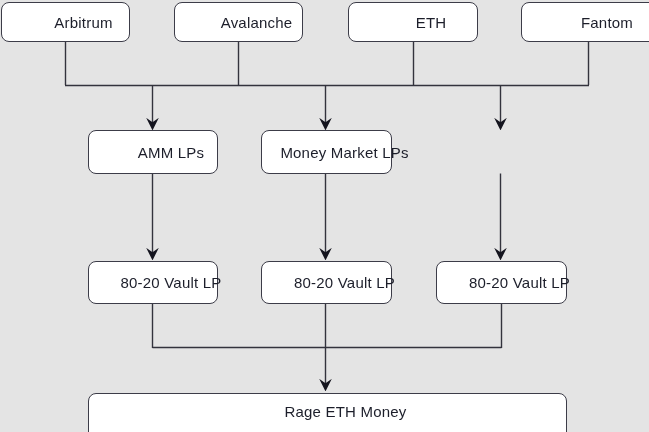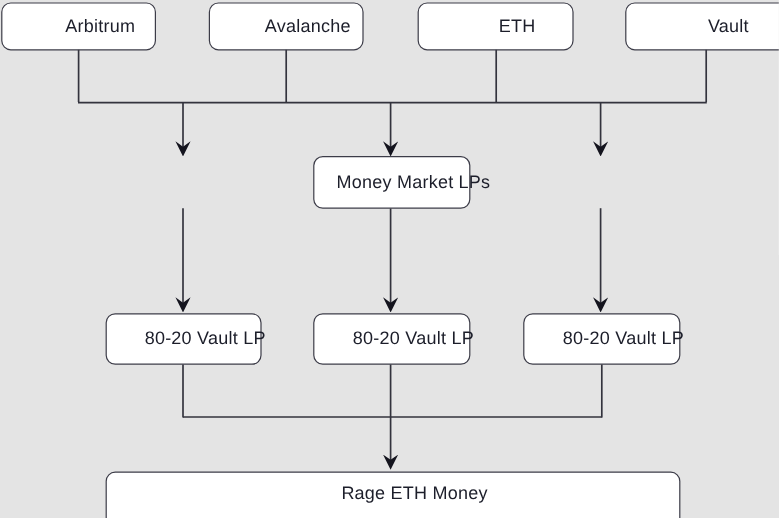--- a/index.html
+++ b/index.html
@@ -76,23 +76,26 @@
   <div class="node chain" style="left:1px;width:129px">
     <span class="lbl">Arbitrum</span>
   </div>
   <div class="node chain" style="left:348px;width:130px">
     <span class="lbl">ETH</span>
   </div>
   <div class="node chain" style="left:174px;width:129px">
     <span class="lbl">Avalanche</span>
   </div>
   <div class="node chain" style="left:521px;width:136px">
-    <span class="lbl">Vault</span>
+    <span class="lbl">Fantom</span>
   </div>
 
+  <div class="node lp" style="left:88px;width:130px">
+    <span class="lbl">AMM LPs</span>
+  </div>
   <div class="node lp" style="left:261px;width:131px">
     <span class="lbl">Money Market LPs</span>
   </div>
 
   <div class="node vault" style="left:88px;width:130px">
     <span class="lbl">80-20 Vault LP</span>
   </div>
   <div class="node vault" style="left:261px;width:131px">
     <span class="lbl">80-20 Vault LP</span>
   </div>

